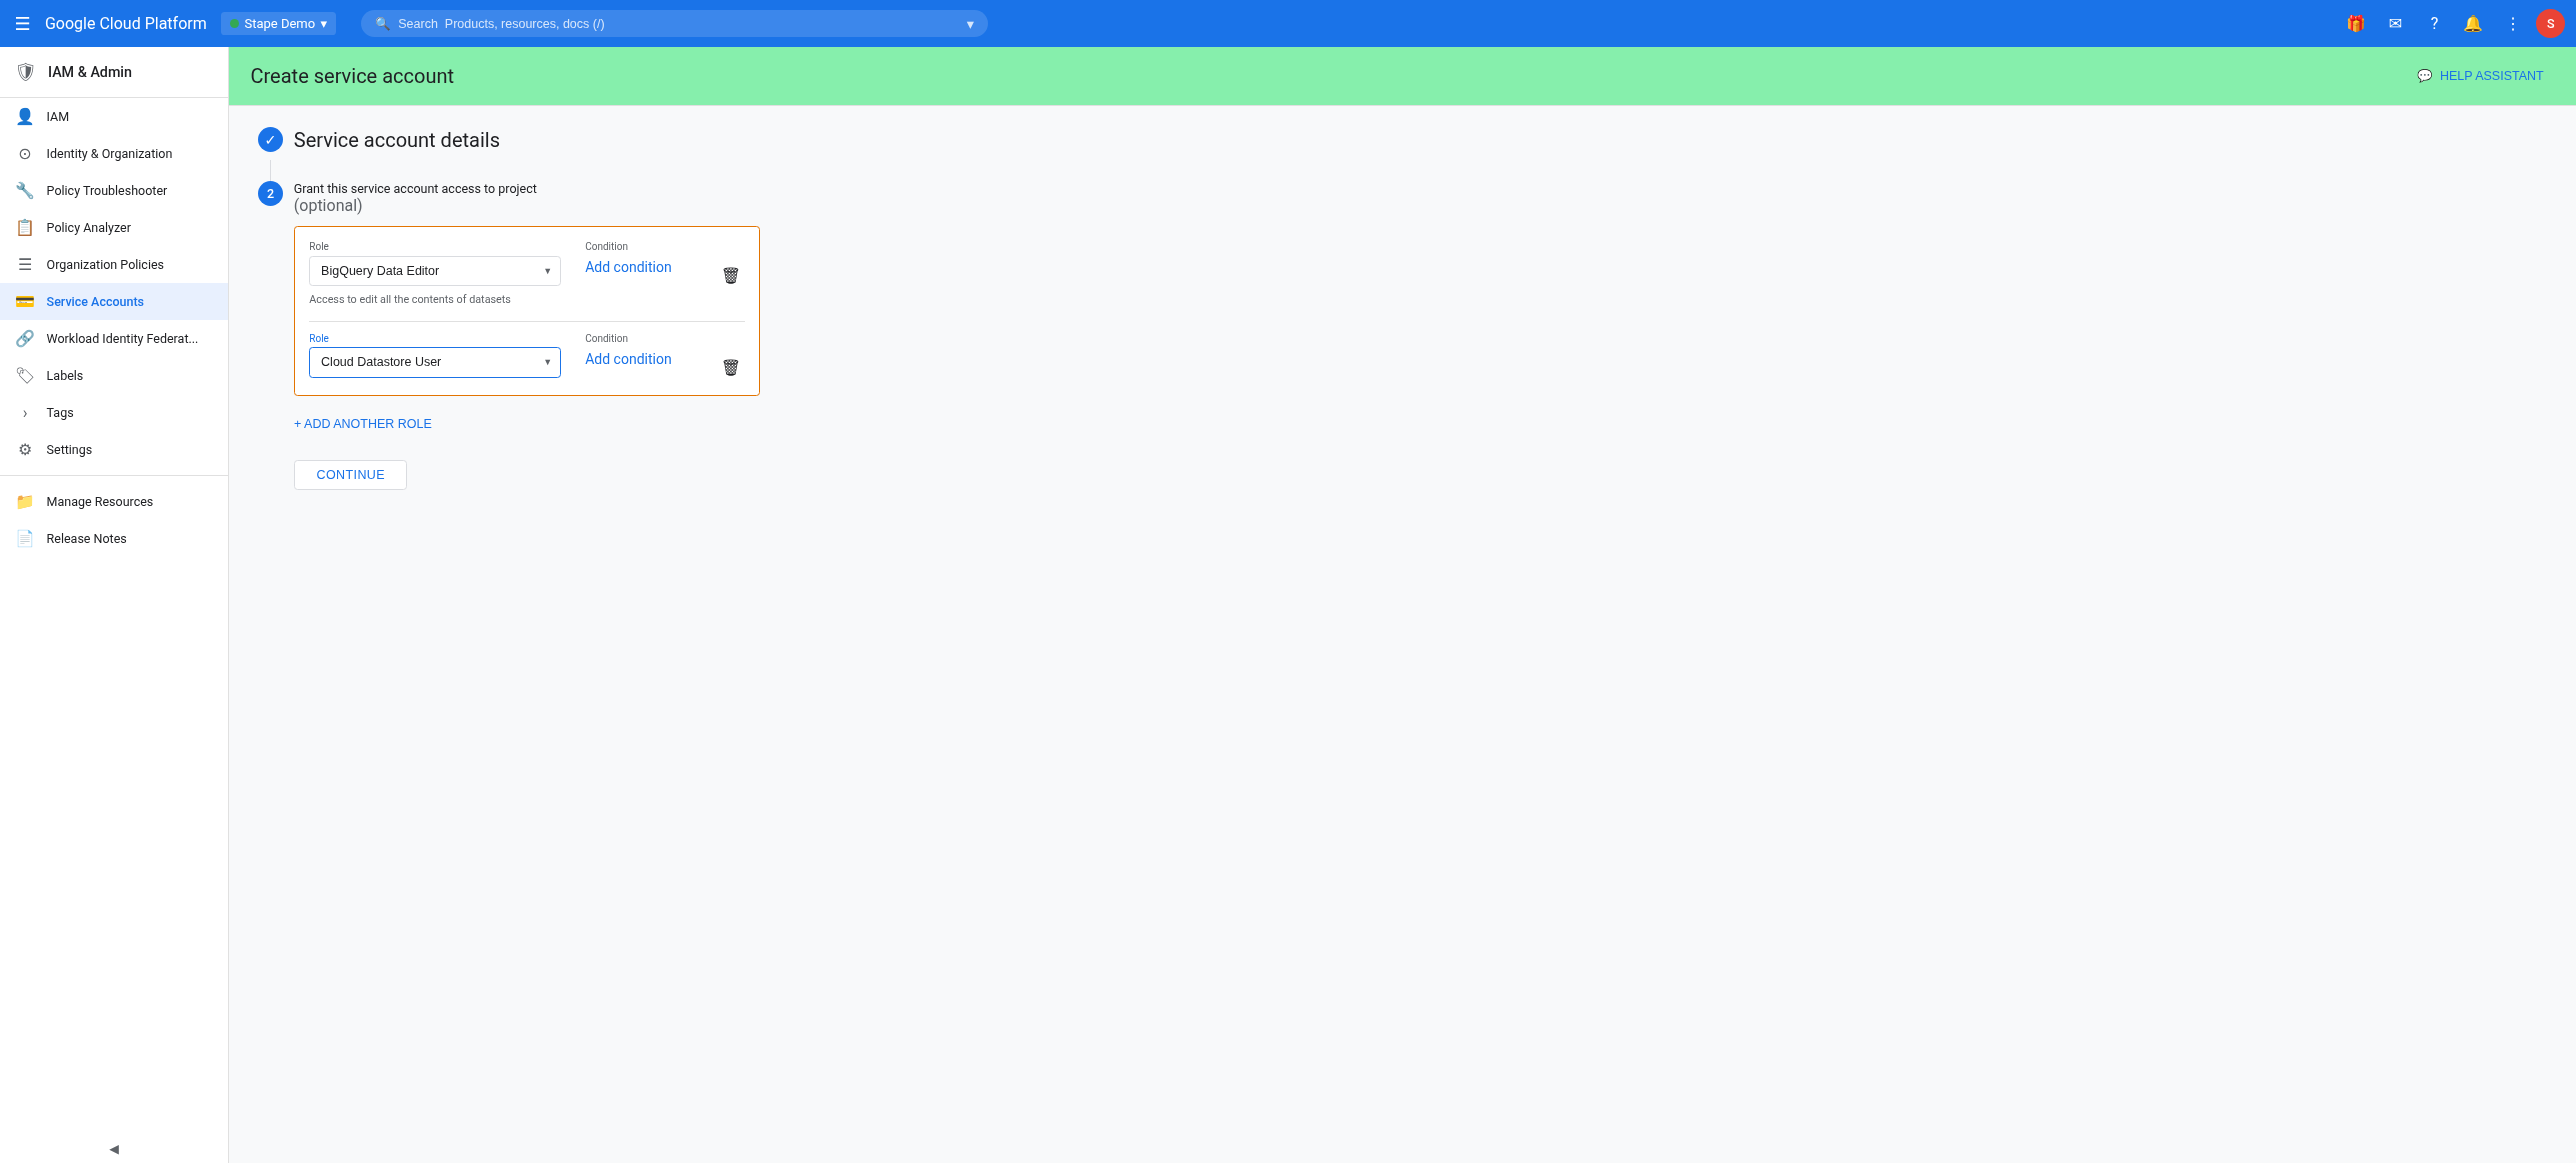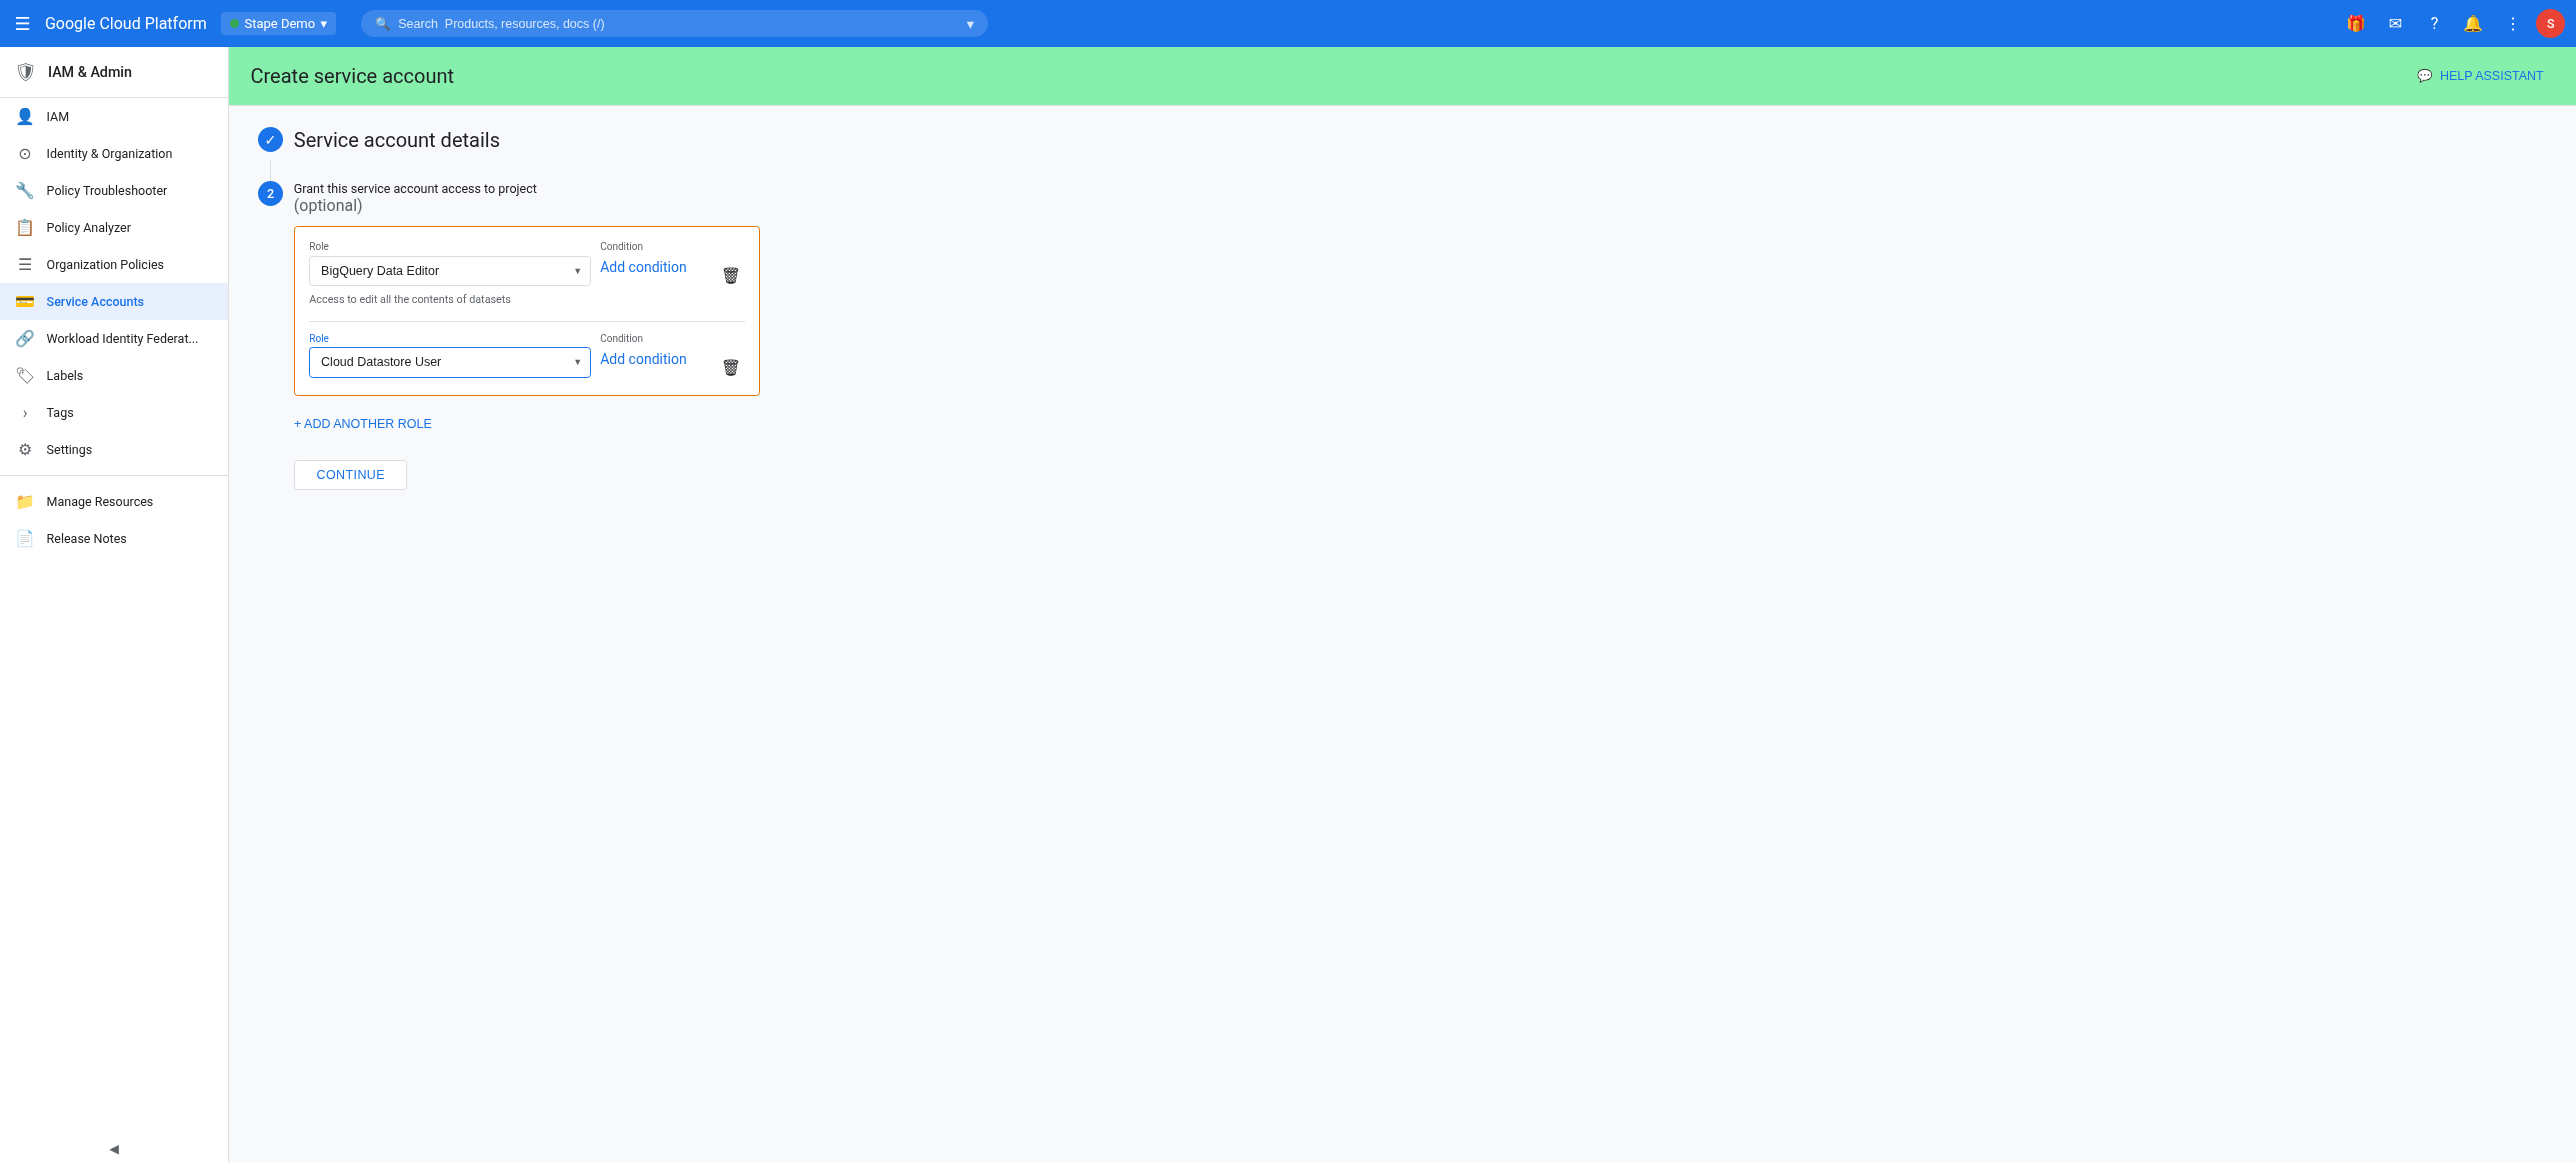--- a/index.html
+++ b/index.html
@@ -92,21 +92,21 @@
 
     
     .roles-container {
       border: 1.8px solid #e37400; border-radius: 3.6px;
       margin-left: 36px; padding: 14.3px; background: white; margin-bottom: 14.3px; max-width: 466px;
     }
 
     
     .role-row { margin-bottom: 14.3px; }
     .role-row:last-child { margin-bottom: 0; }
-    .role-row-header { display: flex; gap: 9px; align-items: flex-start; }
+    .role-row-header { display: flex; gap: 24px; align-items: flex-start; }
     .role-field { flex: 1; }
     .role-field-label { font-size: 10px; color: #5f6368; margin-bottom: 3.6px; }
     .role-field-label.active { color: #1a73e8; }
     .role-select {
       width: 100%; padding: 7.2px 29px 7.2px 10.8px; border: 0.9px solid #dadce0;
       border-radius: 3.6px; font-size: 12.5px; color: #202124; background: white;
       appearance: none; -webkit-appearance: none; cursor: pointer; outline: none;
       position: relative;
     }
     .role-select-wrapper { position: relative; }

